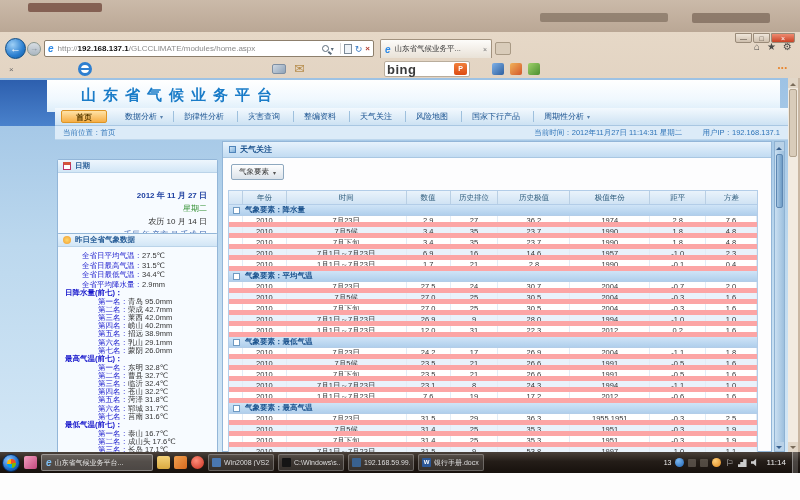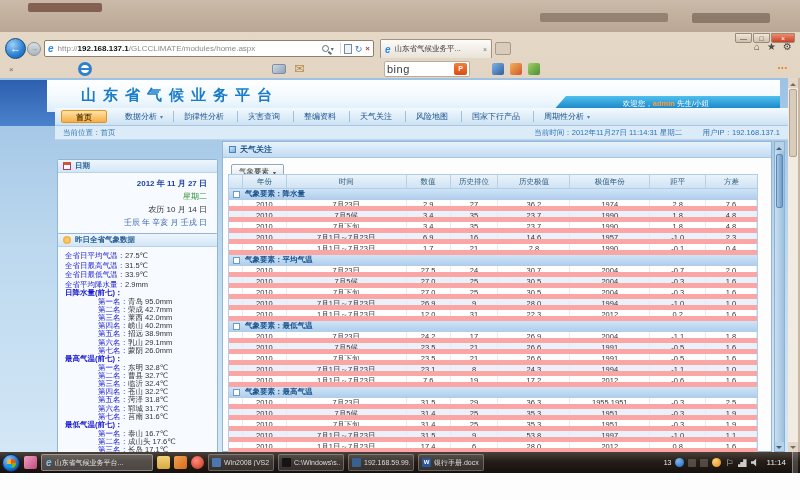--- a/index.html
+++ b/index.html
@@ -55,21 +55,21 @@
   .cmdrow{position:absolute;left:0;top:28px;width:800px;height:20px}
   .rowx{position:absolute;left:9px;top:5px;color:#6a6a6a;font-size:8px}
   .addonlogo{position:absolute;left:78px;top:2px;width:14px;height:14px;border-radius:50%;
     background:#fff;border:3px solid #2e7fd0}
   .addonlogo::after{content:"";position:absolute;left:0;top:3px;width:8px;height:2px;background:#2e7fd0}
   .cardicon{position:absolute;left:272px;top:4px;width:14px;height:10px;border-radius:2px;
     background:linear-gradient(135deg,#cfd8e2,#8fa3b8);border:1px solid #7e8fa2}
   .mailicon{position:absolute;left:294px;top:1px;color:#b78e4e;font-size:13px}
   .bingbox{position:absolute;left:384px;top:1px;width:86px;height:16px;background:#fff;
     border:1px solid #b9ad9c;border-radius:2px;display:flex;align-items:center;justify-content:space-between;padding:0 2px}
-  .binglogo{font-weight:normal;color:#3a3a3a;font-size:11px;letter-spacing:.5px}
+  .binglogo{font-weight:bold;color:#3a3a3a;font-size:13px;letter-spacing:.5px}
   .bingbtn{width:13px;height:12px;background:linear-gradient(180deg,#f0803c,#dd4b12);border-radius:2px;
     color:#fff;font-size:7px;text-align:center;line-height:12px;font-weight:bold}
   .appico{position:absolute;top:3px;width:12px;height:12px;border-radius:2px}
   .app1{left:492px;background:linear-gradient(135deg,#7fb1e8,#2d5f9e)}
   .app2{left:510px;background:linear-gradient(135deg,#f0b25a,#d4572a)}
   .app3{left:528px;background:linear-gradient(135deg,#9fd06a,#4c8f2f)}
   .dots{position:absolute;right:12px;top:4px;color:#e8832a;font-weight:bold;font-size:7px;letter-spacing:1px}
 
   
   .pagebg{position:absolute;left:0;top:46px;width:800px;height:374px;overflow:hidden;
@@ -101,45 +101,45 @@
 
   
   .panel{position:absolute;left:57px;width:161px;background:#f7fbff;border:1px solid #93b6d8;border-radius:2px}
   .pdate{top:18px;height:86px}
   .pweather{top:92px;height:300px}
   .phead{height:13px;display:flex;align-items:center;padding-left:5px;
     background:linear-gradient(180deg,#eef6fd,#d2e6f6);border-bottom:1px solid #bad3e9}
   .ptitle{font-weight:bold;color:#2a5f98;font-size:7.5px;margin-left:4px}
   .calicon{width:8px;height:8px;background:#fff;border:1px solid #b36;border-top:3px solid #d4543a}
   .sunicon{width:8px;height:8px;border-radius:50%;background:radial-gradient(circle,#ffd76a,#f09a2e)}
-  .dlines{padding-top:4px}
+  .dlines{padding-top:16px}
   .dline{line-height:13px;text-align:right;padding-right:10px;font-size:8px}
   .dline:nth-of-type(1){color:#1d3fa0;font-weight:bold}
   .dline:nth-of-type(2){color:#2f8f2f}
   .dline:nth-of-type(3){color:#333}
   .dline:nth-of-type(4){color:#3a66b0}
   .wlines{padding-top:4px;font-size:7.5px}
-  .stat{line-height:9.5px;padding-left:7px;white-space:nowrap}
+  .stat{line-height:9.5px;padding-left:24px;white-space:nowrap}
   .slabel,.rrank,.rtitle{color:#1717cc}
   .sval,.rval{color:#333}
   .rtitle{font-weight:bold;line-height:8.6px;padding-left:7px}
   .ritem{line-height:8.2px;padding-left:40px;white-space:nowrap}
 
   
   .mainpanel{position:absolute;left:222px;top:0;width:550px;height:311px;
     border:1px solid #93b6d8;background:#fdfdfe}
   .mhead{height:16px;display:flex;align-items:center;padding-left:6px;
     background:linear-gradient(180deg,#e7f2fc,#c2dcf2);border-bottom:1px solid #a9c7e2}
   .micon{width:7px;height:7px;border:1px solid #4f84ba;background:linear-gradient(135deg,#cfe4f6,#7fb0da)}
   .mtitle{font-weight:bold;color:#1c538e;font-size:8px;margin-left:4px}
   .filterbtn{position:absolute;left:8px;top:22px;display:inline-flex;align-items:center;gap:4px;
     padding:2px 7px;font-size:7.5px;color:#333;background:linear-gradient(180deg,#fefefe,#dce3ea);
     border:1px solid #8ea8bf;border-radius:2px}
   .fcaret{font-size:6px;color:#555}
-  .tbl{position:absolute;left:5px;top:32px;width:530px;border:1px solid #b3cde8;background:#fff}
+  .tbl{position:absolute;left:5px;top:48px;width:530px;border:1px solid #b3cde8;background:#fff}
   .thead{display:flex;height:14px;background:linear-gradient(180deg,#eaf3fb,#d0e3f4);border-bottom:1px solid #b3cde8}
   .hc{display:block;height:100%;line-height:13px;text-align:center;color:#2c5a7a;font-size:7.5px;
     border-right:1px solid #b9cfe4}
   .cw0{width:14px}.cw1{width:44px}.cw2{width:120px}.cw3{width:44px}.cw4{width:48px}
   .cw5{width:72px}.cw6{width:80px}.cw7{width:56px}.cw8{width:51px;border-right:none}
   .grow{display:flex;align-items:center;height:11px;background:linear-gradient(180deg,#cfe4f7,#b0cfec);
     border-bottom:1px solid #b3cde8}
   .gcb{width:7px;height:7px;background:#fff;border:1px solid #6f9ac2;margin:0 5px 0 4px}
   .gname{font-weight:bold;color:#1c538e;font-size:7.5px}
   .trow{display:flex;height:11px;border-bottom:5px solid #fca5a5}
@@ -265,23 +265,20 @@
       <span class="appico app2"></span>
       <span class="appico app3"></span>
       <span class="dots">•••</span>
     </div>
 
     <div class="pagebg">
       <div class="deepleft"></div>
 
       <div class="siteheader">
         <div class="sitetitle">山东省气候业务平台</div>
-        <div class="welcome">
-          <span>欢迎您，</span><span class="wuser">admin</span><span> 先生/小姐</span>
-        </div>
       </div>
 
       <div class="menubar">
         <div class="homebtn">首页</div>
 
           <div class="mitem">
             <span class="milabel">数据分析</span>
             <span class="micaret">▾</span>
           </div>
 
@@ -359,21 +356,21 @@
 
               <div class="stat">
                 <span class="slabel">全省日平均气温：</span><span class="sval">27.5℃</span>
               </div>
 
               <div class="stat">
                 <span class="slabel">全省日最高气温：</span><span class="sval">31.5℃</span>
               </div>
 
               <div class="stat">
-                <span class="slabel">全省日最低气温：</span><span class="sval">33.9℃</span>
+                <span class="slabel">全省日最低气温：</span><span class="sval">34.4℃</span>
               </div>
 
               <div class="stat">
                 <span class="slabel">全省平均降水量：</span><span class="sval">2.9mm</span>
               </div>
 
               <div class="rsec">
                 <div class="rtitle">日降水量(前七)：</div>
 
                   <div class="ritem">

